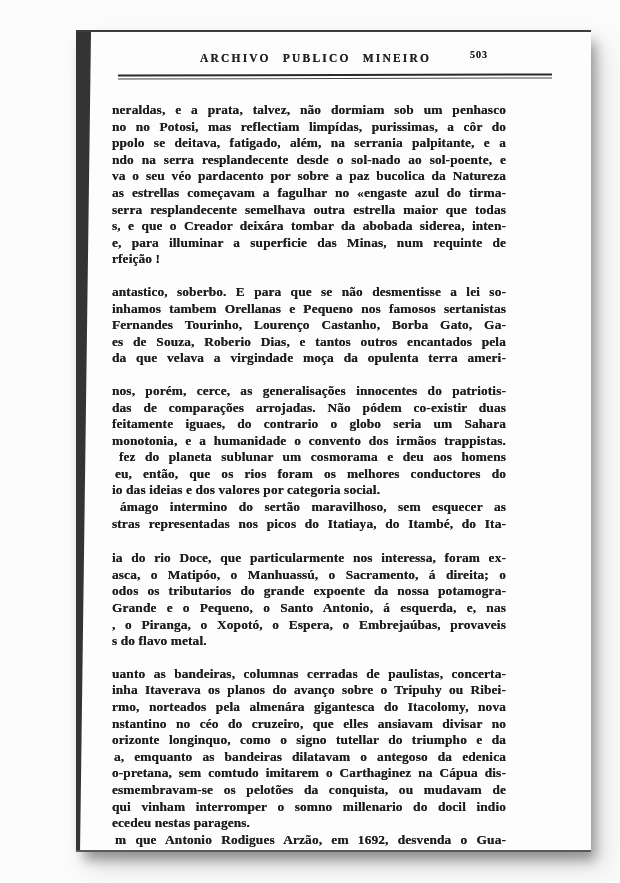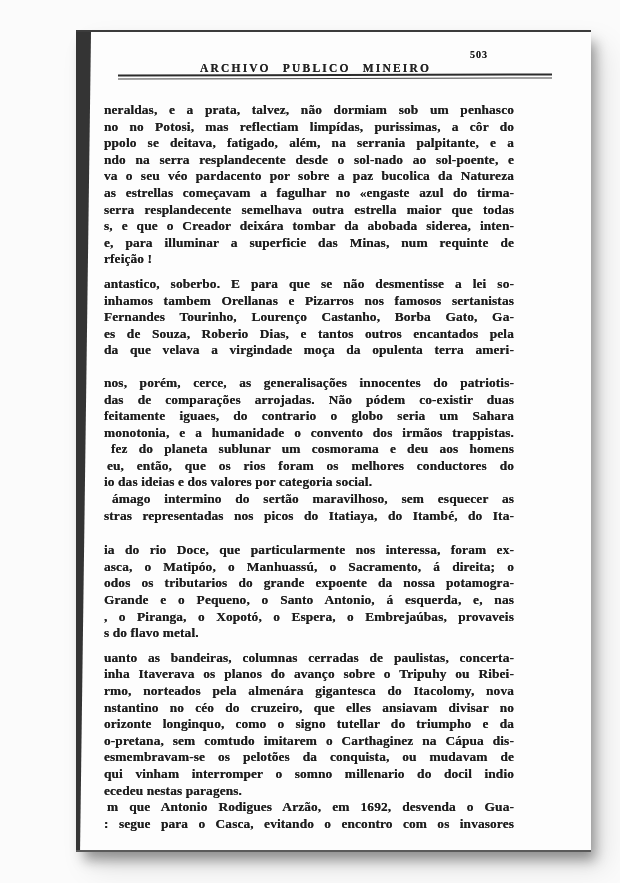--- a/index.html
+++ b/index.html
@@ -25,41 +25,40 @@
     position:absolute;left:0;top:0;height:822px;width:16px;
     color:var(--edge);
     pointer-events:none;
   }
   .page-header{position:absolute;left:0;top:0;right:0;height:50px;}
   .header-title{
     position:absolute;left:124px;top:20px;
     font-size:11.5px;font-weight:700;color:#222;
     letter-spacing:2.2px;word-spacing:7px;white-space:nowrap;
     text-shadow:0 0 0.5px rgba(20,20,20,.75);
-    margin-top:10px;
   }
   .page-number{
     position:absolute;left:394px;top:17px;
     font-size:10px;font-weight:700;color:#1c1c1c;letter-spacing:1px;
     text-shadow:0 0 0.5px rgba(20,20,20,.75);
   }
   .header-rule{
     position:absolute;left:42px;top:42px;width:434px;height:2px;
     border-top:2px solid var(--rule);
     border-bottom:1px solid #474747;
     transform:rotate(-0.15deg);
   }
   .text-column{
     position:absolute;left:20px;top:70px;width:426px;
     color:var(--ink);
     font-size:13.4px;font-weight:700;line-height:16.6px;
     letter-spacing:0.1px;
     text-shadow:0 0 0.45px rgba(25,25,25,.8);
   }
-  .paragraph{margin:8px;}
+  .paragraph{margin:16px;}
   .line{
     height:16.6px;overflow:hidden;white-space:nowrap;
     text-align:justify;
     text-align-last:justify;
   }
   .line.end{text-align:center;text-align-last:left;}
 </style>
 </head>
 <body>
 
@@ -83,21 +82,21 @@
         <div class="line">ndo na serra resplandecente desde o sol-nado ao sol-poente, e</div>
         <div class="line">va o seu véo pardacento por sobre a paz bucolica da Natureza</div>
         <div class="line">as estrellas começavam a fagulhar no «engaste azul do tirma-</div>
         <div class="line">serra resplandecente semelhava outra estrella maior que todas</div>
         <div class="line">s, e que o Creador deixára tombar da abobada siderea, inten-</div>
         <div class="line">e, para illuminar a superficie das Minas, num requinte de</div>
         <div class="line end">rfeição !</div>
       </div>
       <div class="paragraph" style="margin-top: 5px;">
         <div class="line">antastico, soberbo.  E para que se não desmentisse a lei so-</div>
-        <div class="line">inhamos tambem Orellanas e Pizarros nos famosos sertanistas</div>
+        <div class="line">inhamos tambem Orellanas e Pequeno nos famosos sertanistas</div>
         <div class="line">Fernandes Tourinho, Lourenço Castanho, Borba Gato, Ga-</div>
         <div class="line">es de Souza, Roberio Dias, e tantos outros encantados pela</div>
         <div class="line">da que velava a virgindade moça da opulenta terra ameri-</div>
       </div>
       <div class="paragraph" style="margin-top: 16px;">
         <div class="line">nos, porém, cerce, as generalisações innocentes do patriotis-</div>
         <div class="line">das de comparações arrojadas.  Não pódem co-existir duas</div>
         <div class="line">feitamente iguaes, do contrario o globo seria um Sahara</div>
         <div class="line">monotonia, e a humanidade o convento dos irmãos trappistas.</div>
         <div class="line" style="padding-left: 7px;">fez do planeta sublunar um cosmorama e deu aos homens</div>
@@ -113,20 +112,21 @@
         <div class="line">Grande e o Pequeno, o Santo Antonio, á esquerda, e, nas</div>
         <div class="line">, o Piranga, o Xopotó, o Espera, o Embrejaúbas, provaveis</div>
         <div class="line end">s do flavo metal.</div>
       </div>
       <div class="paragraph" style="margin-top: 7px;">
         <div class="line">uanto as bandeiras, columnas cerradas de paulistas, concerta-</div>
         <div class="line">inha Itaverava os planos do avanço sobre o Tripuhy ou Ribei-</div>
         <div class="line">rmo, norteados pela almenára gigantesca do Itacolomy, nova</div>
         <div class="line">nstantino no céo do cruzeiro, que elles ansiavam divisar no</div>
         <div class="line">orizonte longinquo, como o signo tutellar do triumpho e da</div>
+        <div class="line" style="padding-left: 2px;">a, emquanto as bandeiras dilatavam o antegoso da edenica</div>
         <div class="line">o-pretana, sem comtudo imitarem o Carthaginez na Cápua dis-</div>
         <div class="line">esmembravam-se os pelotões da conquista, ou mudavam de</div>
         <div class="line">qui vinham interromper o somno millenario do docil indio</div>
         <div class="line end">ecedeu nestas paragens.</div>
         <div class="line" style="padding-left: 3px;">m que Antonio Rodigues Arzão, em 1692, desvenda o Gua-</div>
         <div class="line">: segue para o Casca, evitando o encontro com os invasores</div>
       </div>
     </div>
 
 </div>

